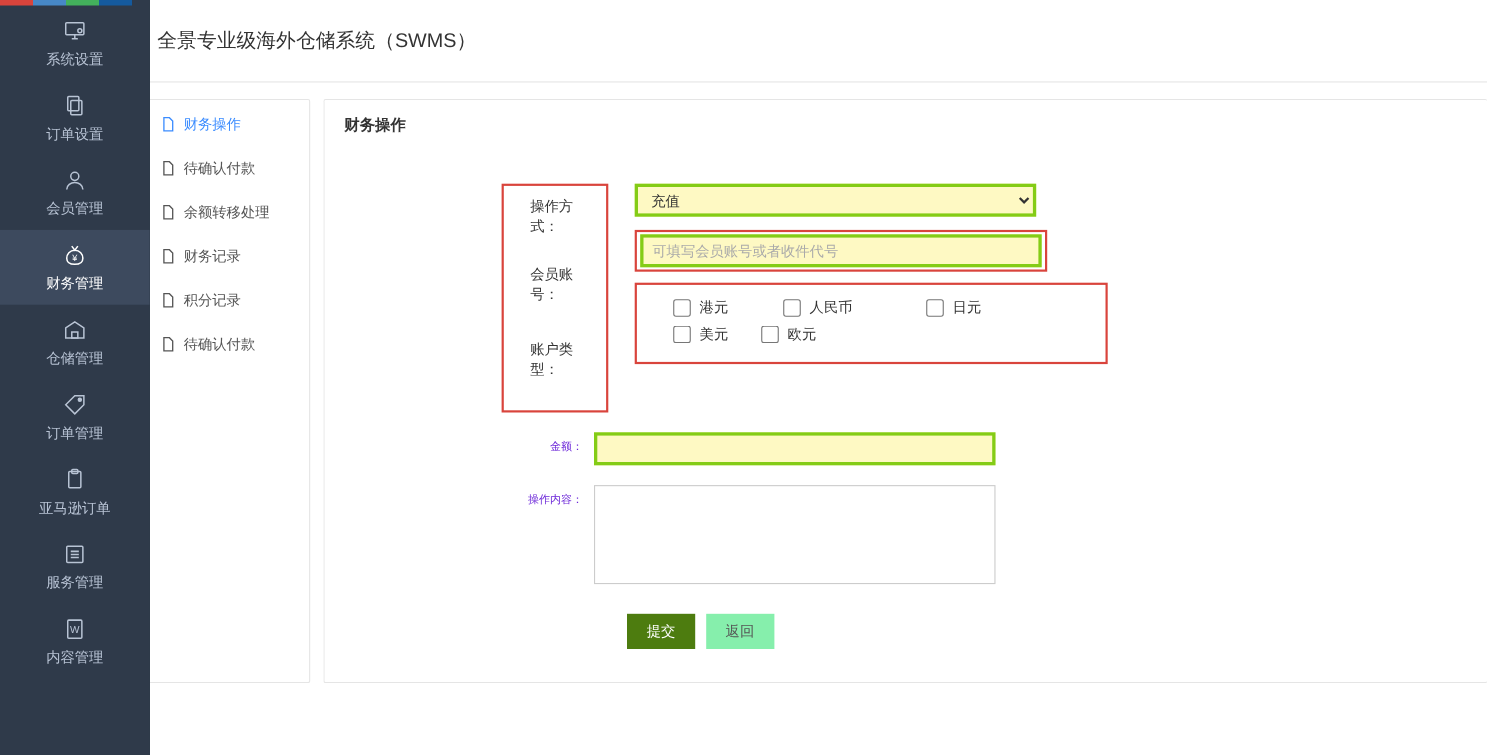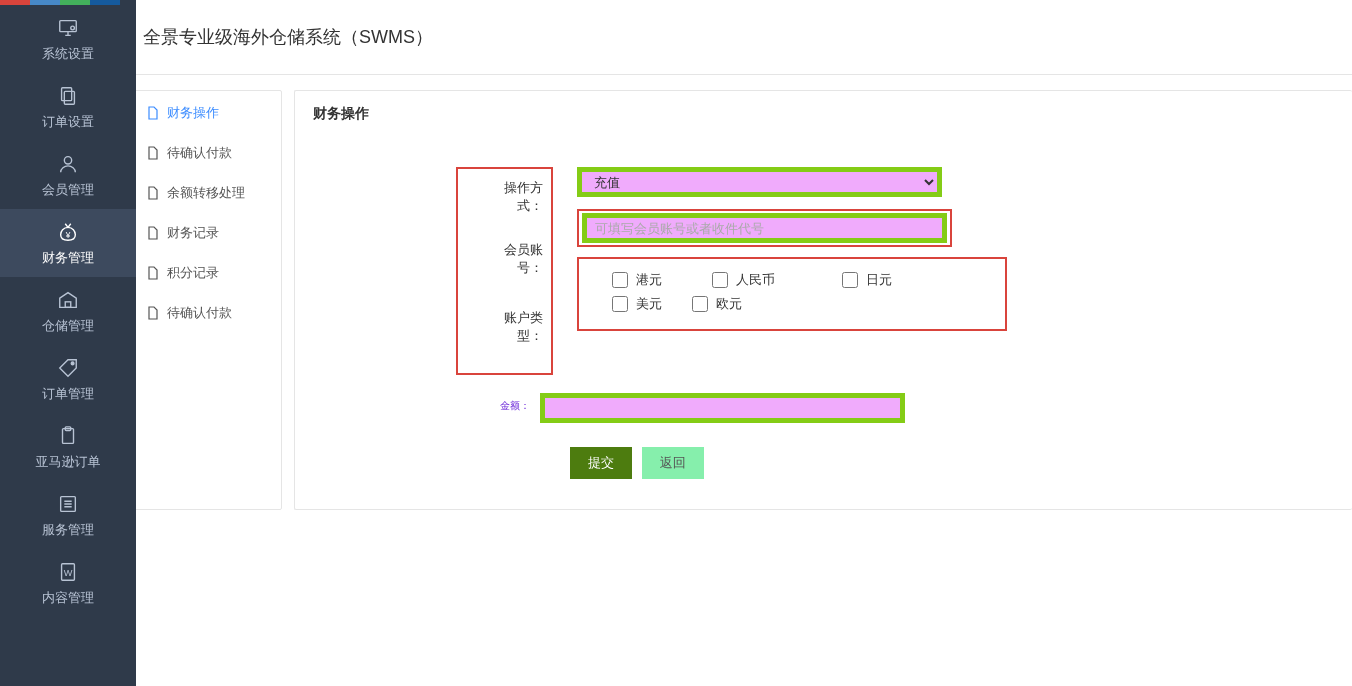--- a/index.html
+++ b/index.html
@@ -52,22 +52,22 @@
     .form-label {
       width: 245px; text-align: right; padding-right: 10px; padding-top: 6px;
       font-size: 10px; color: #6d28d9;
     }
     .form-control { }
 
     .hl-box { border: 2px solid #d9443c; padding: 2px 3px; display: inline-block; }
     .hl-box-labels { border: 2px solid #d9443c; padding: 0; }
 
     select.input, input.input {
-      width: 365px; height: 30px; border: 5px solid #84cc16; padding: 0 8px;
-      font-size: 13px; background: #f0abfc; color: #333;
+      width: 365px; height: 30px; border: 3px solid #84cc16; padding: 0 8px;
+      font-size: 13px; background: #fef9c3; color: #333;
     }
     input.input::placeholder { color: #aaa; }
     select.input { appearance: auto; }
     textarea.input { width: 365px; height: 90px; border: 1px solid #ccc; padding: 6px 8px; resize: none; font-size: 13px; }
 
     .checkbox-grid {
       width: 420px; display: flex; flex-wrap: wrap; padding: 10px 30px 8px 30px;
     }
     .checkbox-item {
       display: flex; align-items: center; gap: 8px; font-size: 13px; color: #333;
@@ -76,21 +76,21 @@
     .checkbox-item input[type=checkbox] { width: 16px; height: 16px; cursor: pointer; }
 
     .btn-row { padding-left: 275px; margin-top: 24px; }
     .btn {
       display: inline-block; padding: 7px 18px; font-size: 13px; border: none;
       cursor: pointer; margin-right: 6px;
     }
     .btn-primary { background: #4d7c0f; color: #fff; }
     .btn-default { background: #86efac; color: #555; }
 
-    .label-stack .stack-item { padding: 10px 8px 10px 24px; text-align: right; font-size: 13px; }
+    .label-stack .stack-item { padding: 10px 8px 10px 24px; font-size: 13px; }
   </style>
 </head>
 <body>
 
 <div class="top-strip">
   <div style="background:#d9443c"></div>
   <div style="background:#4788c7"></div>
   <div style="background:#43b05c"></div>
   <div style="background:#155a9e"></div>
 </div>
@@ -275,20 +275,26 @@
           </div>
         </div>
 
         <div class="form-row" style="margin-top:18px;">
           <div class="form-label">金额：</div>
           <div class="form-control">
             <input type="text" class="input" style="">
           </div>
         </div>
 
+        <div class="form-row">
+          <div class="form-label">操作内容：</div>
+          <div class="form-control">
+            <textarea class="input" style=""></textarea>
+          </div>
+        </div>
 
         <div class="btn-row">
           <button class="btn btn-primary">提交</button>
           <button class="btn btn-default">返回</button>
         </div>
 
       </div>
     </div>
   </div>
 </div>

